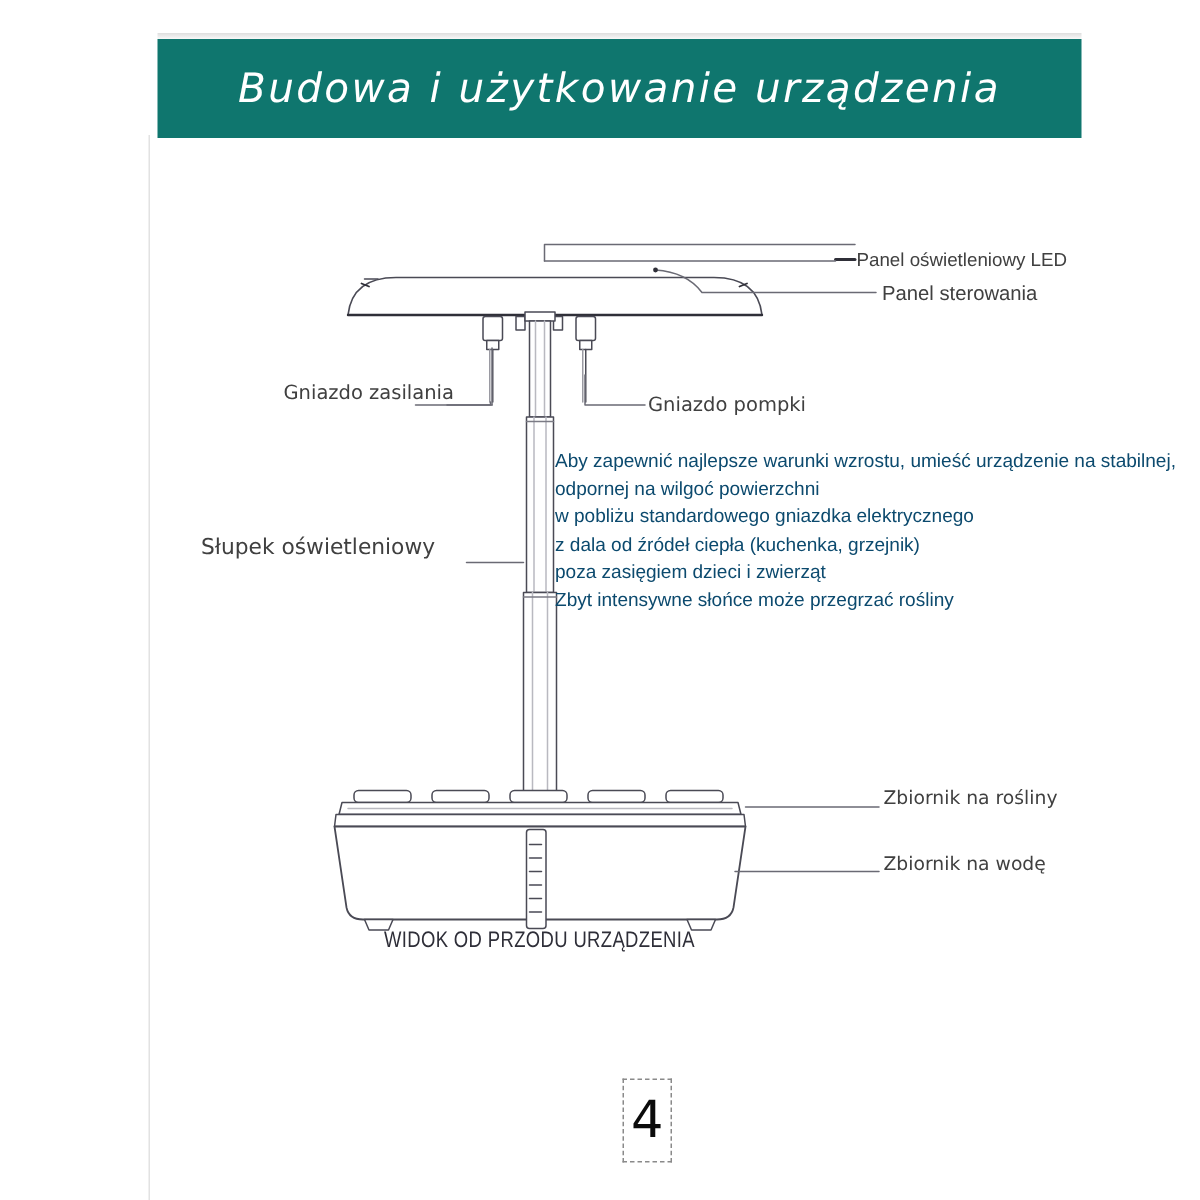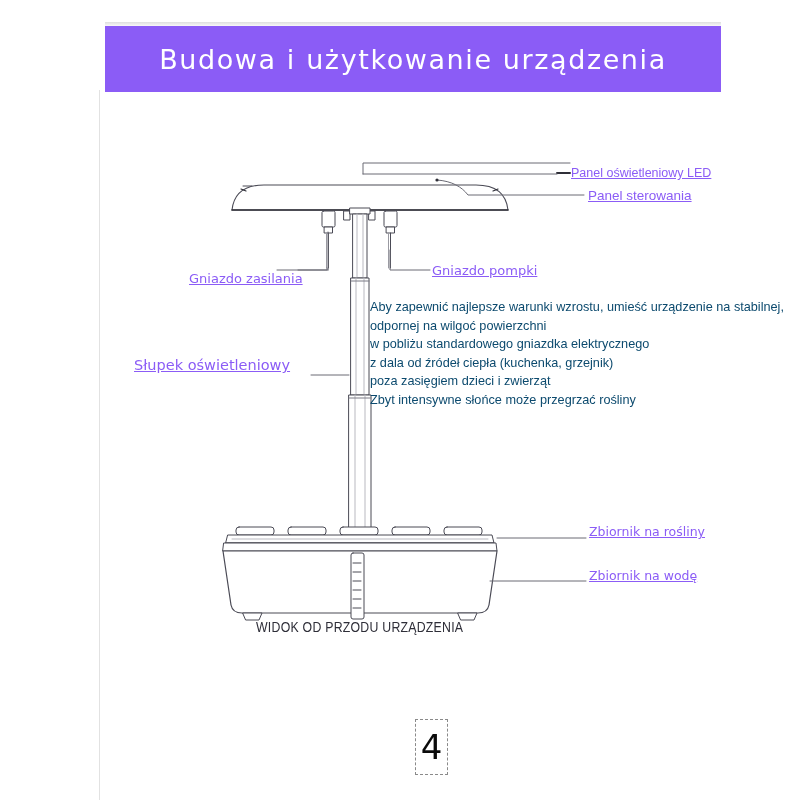--- a/index.html
+++ b/index.html
@@ -19,24 +19,25 @@
     position: absolute;
     left: 99px; top: 90px;
     width: 1px; height: 710px;
     background: #e2e2e2;
   }
   
   .banner {
     position: absolute;
     left: 105px; top: 26px;
     width: 616px; height: 66px;
-    background: #8b5cf6;
+    background: #0f766e;
     display: flex;
     align-items: center;
     justify-content: center;
+    font-style: italic;
   }
   .banner-shadow {
     position: absolute;
     left: 105px; top: 22px;
     width: 616px; height: 5px;
     background: linear-gradient(to bottom, rgba(0,0,0,0.13), rgba(0,0,0,0));
   }
   .banner-title {
     color: #ffffff;
     font-size: 27px;
@@ -49,31 +50,30 @@
   .diagram {
     position: absolute;
     left: 0; top: 0;
     width: 800px; height: 800px;
   }
   svg.dia { position: absolute; left: 0; top: 0; }
 
   
   .lbl {
     position: absolute;
-    color: #8b5cf6;
+    color: #404040;
     white-space: nowrap;
     font-family: "DejaVu Sans", sans-serif;
-    text-decoration: underline;
   }
   .lbl-arial {
     font-family: "Liberation Sans", sans-serif;
   }
   .l-led      { left: 571px; top: 166px; font-size: 12.5px; }
   .l-ster     { left: 588px; top: 188px; font-size: 13.5px; }
-  .l-zasil    { left: 189px; top: 271px; font-size: 13px; }
+  .l-zasil    { left: 189px; top: 255px; font-size: 13px; }
   .l-pompki   { left: 432px; top: 263px; font-size: 13px; }
   .l-slupek   { left: 134px; top: 357px; font-size: 14.5px; }
   .l-platf    { left: 589px; top: 524px; font-size: 12.5px; }
   .l-zbior    { left: 589px; top: 568px; font-size: 12.5px; }
 
   .caption {
     position: absolute;
     left: 256px; top: 618px;
     font-size: 15px;
     color: #2e2e38;

